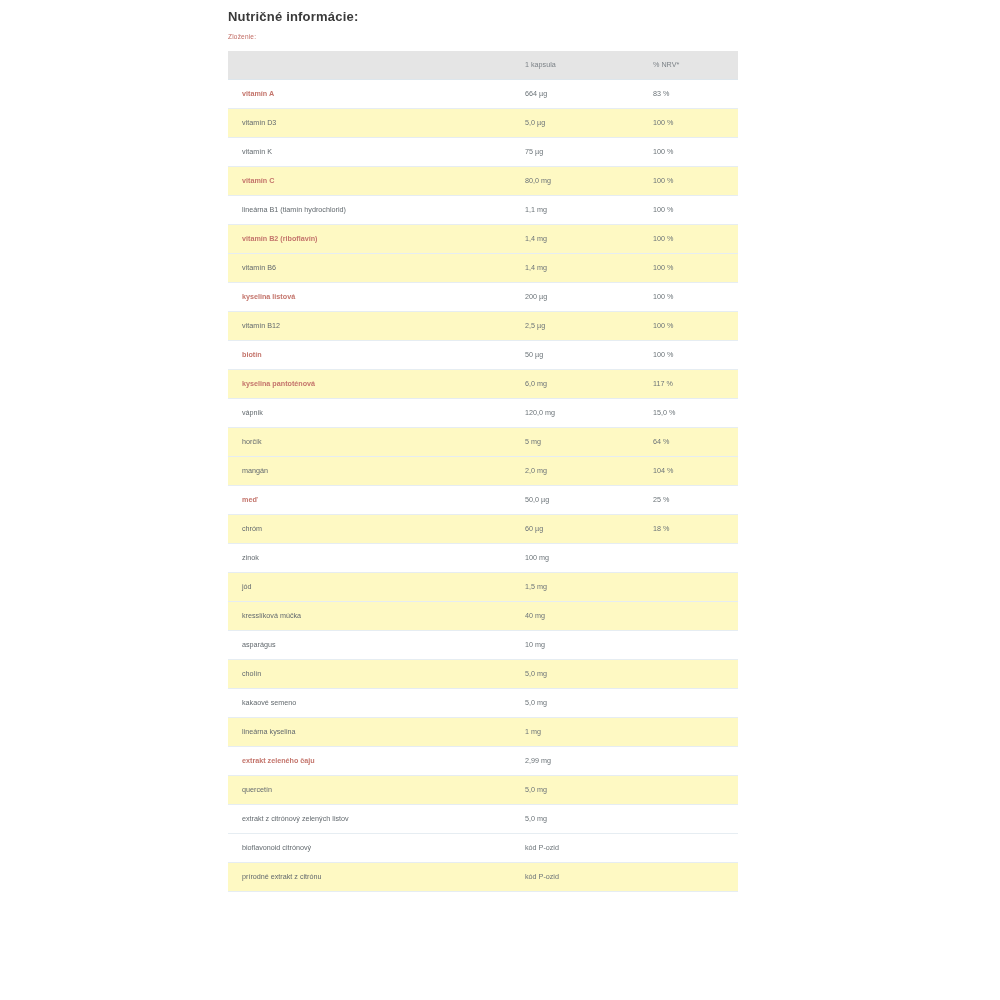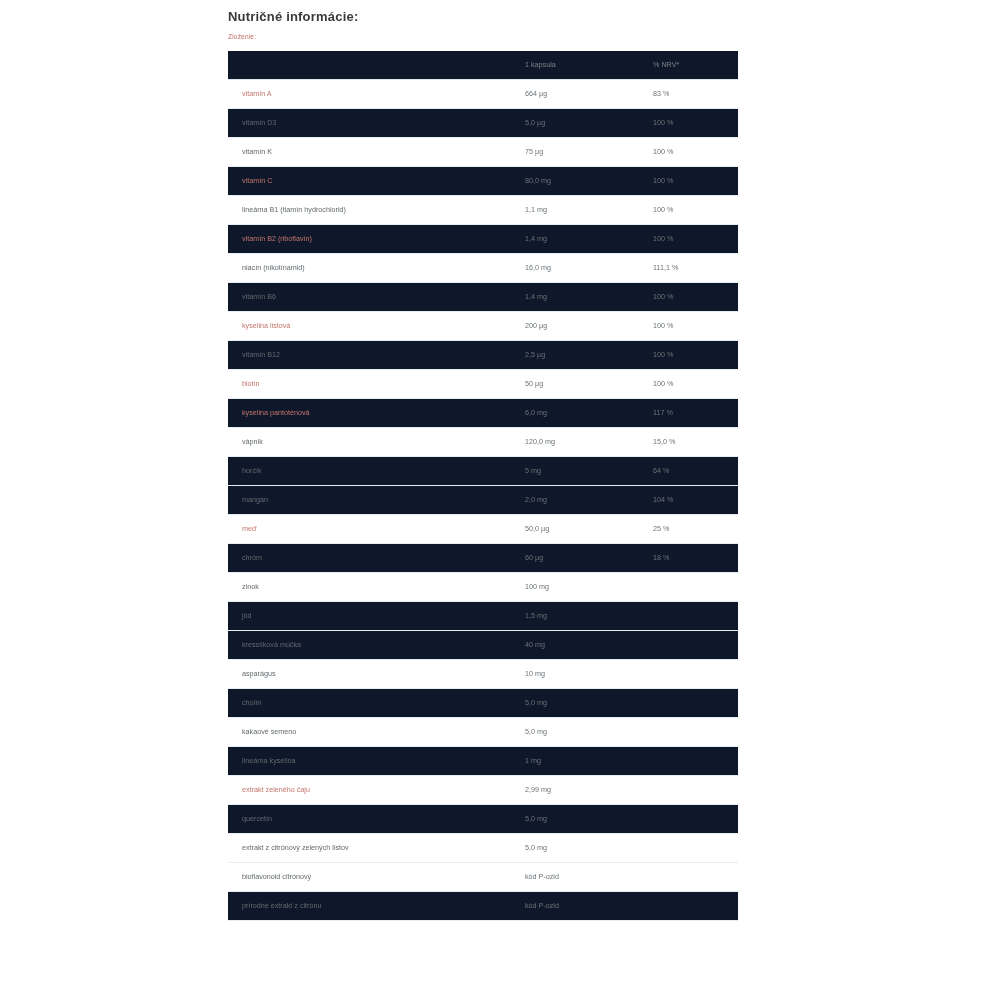--- a/index.html
+++ b/index.html
@@ -55,27 +55,28 @@
     border-bottom: 1px solid #e6edf2;
     color: #6b7378;
     line-height: 10px;
     vertical-align: middle;
     overflow: hidden;
     white-space: nowrap;
   }
   table.nutri thead th {
     color: #7c8287;
     border-bottom: 1px solid #dde6ec;
-    background: #0f172a;
+    background: #e5e5e5;
   }
   table.nutri tbody tr.alt td {
-    background: #0f172a;
+    background: #fef9c3;
   }
   table.nutri tbody tr td.name.hl {
     color: #c4756c;
+    font-weight: bold;
   }
   table.nutri tbody tr td.name {
     color: #62696e;
   }
   .v { color: #6b7378; }
 </style>
 </head>
 <body>
 
 <div class="page">
@@ -121,25 +122,20 @@
           <tr>
             <td class="name">lineárna B1 (tiamín hydrochlorid)</td>
             <td class="v">1,1 mg</td>
             <td class="v">100 %</td>
           </tr>
           <tr class="alt">
             <td class="name hl">vitamín B2 (riboflavín)</td>
             <td class="v">1,4 mg</td>
             <td class="v">100 %</td>
           </tr>
-          <tr>
-            <td class="name">niacín (nikotínamid)</td>
-            <td class="v">16,0 mg</td>
-            <td class="v">111,1 %</td>
-          </tr>
           <tr class="alt">
             <td class="name">vitamín B6</td>
             <td class="v">1,4 mg</td>
             <td class="v">100 %</td>
           </tr>
           <tr>
             <td class="name hl">kyselina listová</td>
             <td class="v">200 µg</td>
             <td class="v">100 %</td>
           </tr>

